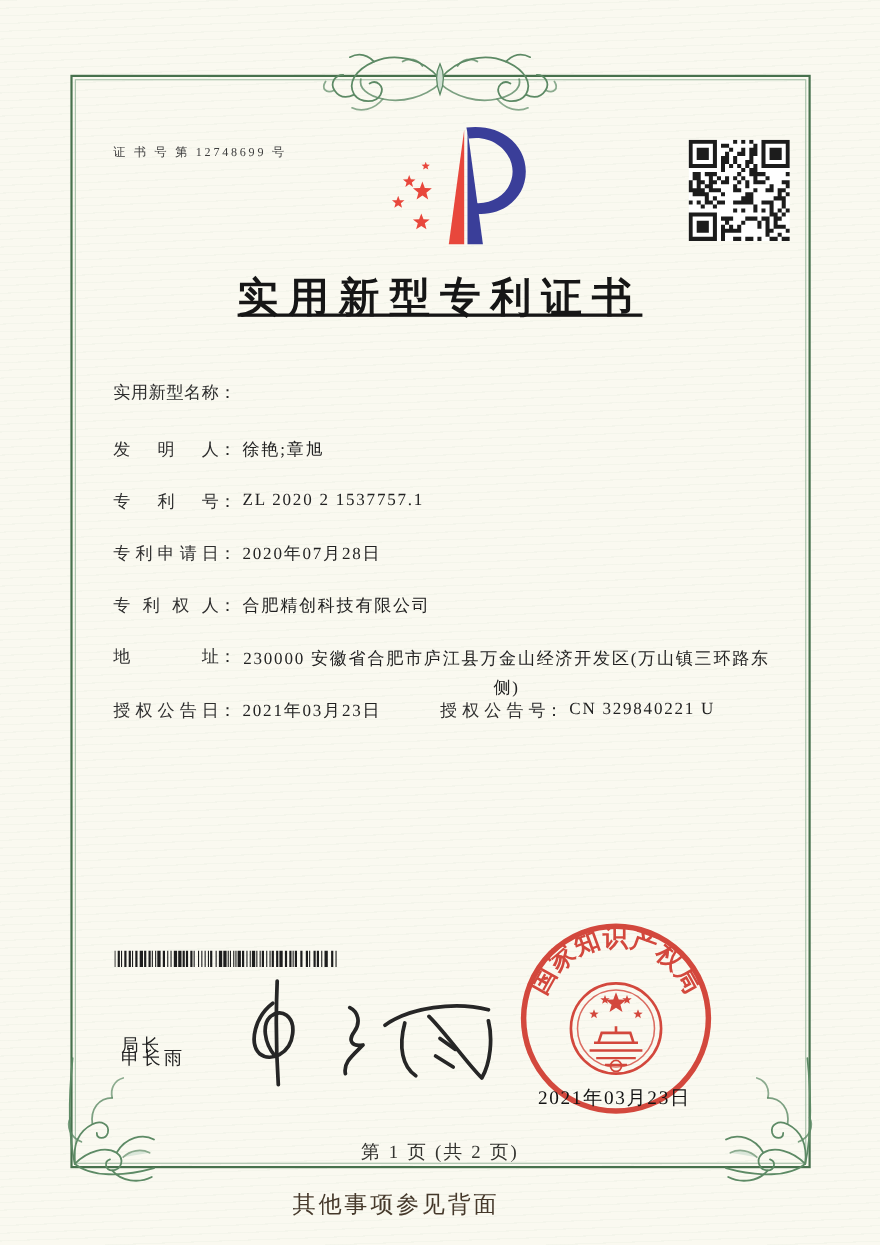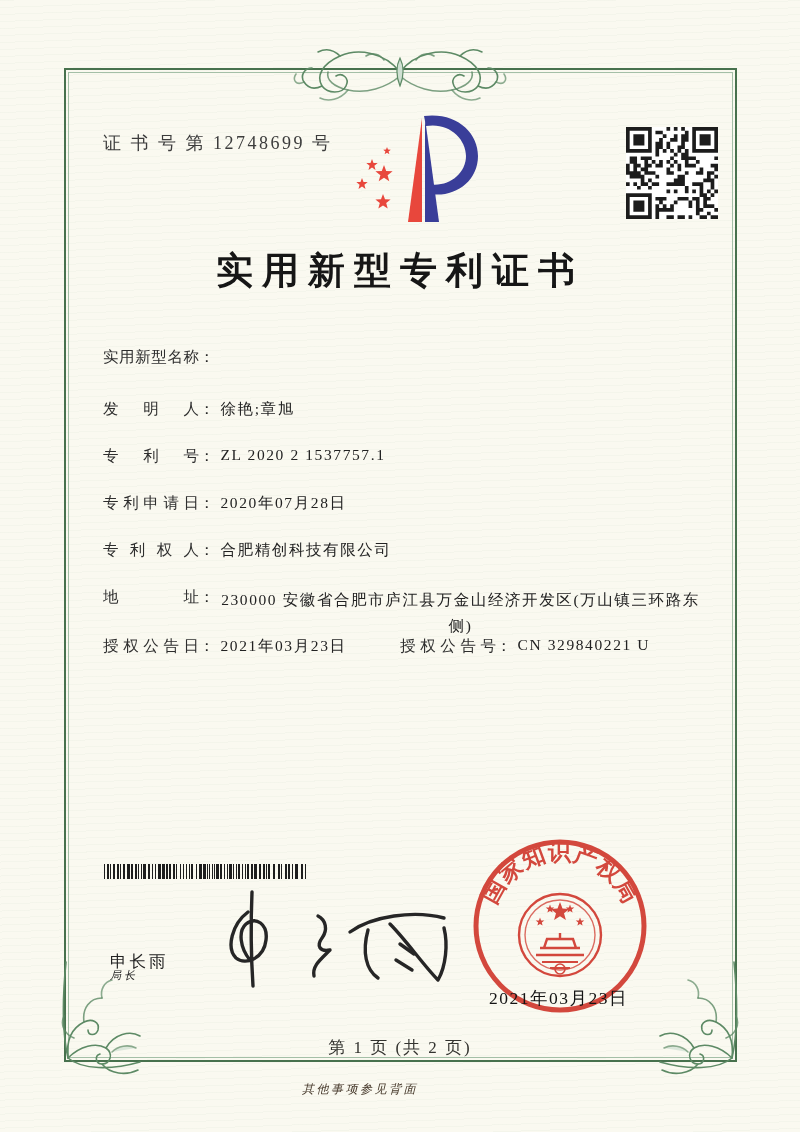--- a/index.html
+++ b/index.html
@@ -5,48 +5,48 @@
   html,body{margin:0;padding:0;}
   body{font-family:"Liberation Serif","DejaVu Serif",serif;}
   #page{position:relative;width:800px;height:1132px;margin:0 auto;overflow:hidden;
     background:#faf9f0;
     background-image:repeating-linear-gradient(178deg, rgba(140,175,145,.055) 0 1px, rgba(0,0,0,0) 1px 7px);}
   
   #frame{position:absolute;left:64px;top:68px;width:669px;height:990px;border:2.5px solid #47714d;}
   #frame .inner{position:absolute;left:2px;top:2px;right:2px;bottom:2px;border:1px solid #a4bfa7;}
   .abs{position:absolute;}
   
-  #certno{left:103px;top:131px;font-size:18px;letter-spacing:2.5px;color:#3c3c3c;}
+  #certno{left:103px;top:131px;font-size:11px;letter-spacing:2.5px;color:#3c3c3c;}
   #logo{left:338px;top:110px;}
   #qr{left:626px;top:127px;}
   
   #title{left:0;top:246px;width:800px;text-align:center;font-size:37px;font-weight:600;
-    letter-spacing:9px;color:#161616;}
+    letter-spacing:9px;color:#161616;text-decoration:underline;}
   
   .field-row{position:absolute;left:103px;width:604px;display:flex;align-items:flex-start;
     font-size:15.5px;color:#262626;}
   .flabel{display:inline-flex;justify-content:space-between;width:96px;flex:none;color:#2e2e2e;}
   .colon{flex:none;margin-right:6px;}
   .fvalue{letter-spacing:1.6px;color:#222;}
   #row-addr .fvalue{width:480px;line-height:26px;text-align:center;}
   .pair2{position:absolute;left:297px;top:0;display:flex;}
   
   #paras{left:100px;top:664px;width:608px;font-size:15.5px;line-height:27.5px;
     color:#443728;letter-spacing:1.2px;font-style:italic;}
   #paras p{margin:0 0 3px 0;text-indent:2.2em;}
   
   #barcode{left:104px;top:864px;}
-  #signer-title{left:110px;top:968px;font-size:11px;letter-spacing:3px;color:#222;font-style:italic;}
+  #signer-title{left:110px;top:940px;font-size:16px;letter-spacing:3px;color:#222;}
   #signer-name{left:110px;top:951px;font-size:16.5px;letter-spacing:3px;color:#222;font-family:Liberation Mono, monospace;}
   #signature{left:222px;top:886px;}
   #seal{left:470px;top:836px;}
   #seal-date{left:489px;top:986px;font-size:17.5px;letter-spacing:1.5px;color:#141414;z-index:5;}
   #pagenum{left:0;top:1036px;width:800px;text-align:center;font-size:17px;letter-spacing:2px;color:#33332f;}
-  #backnote{left:0;top:1081px;width:720px;text-align:center;font-size:12px;letter-spacing:2.5px;
-    color:#45382a;font-style:italic;}
+  #backnote{left:0;top:1081px;width:720px;text-align:center;font-size:21px;letter-spacing:2.5px;
+    color:#45382a;}
   svg{display:block;}
 </style>
 </head>
 <body>
 
 <div id="page">
 
   <div id="frame">
       <div class="inner"></div>
     </div>

